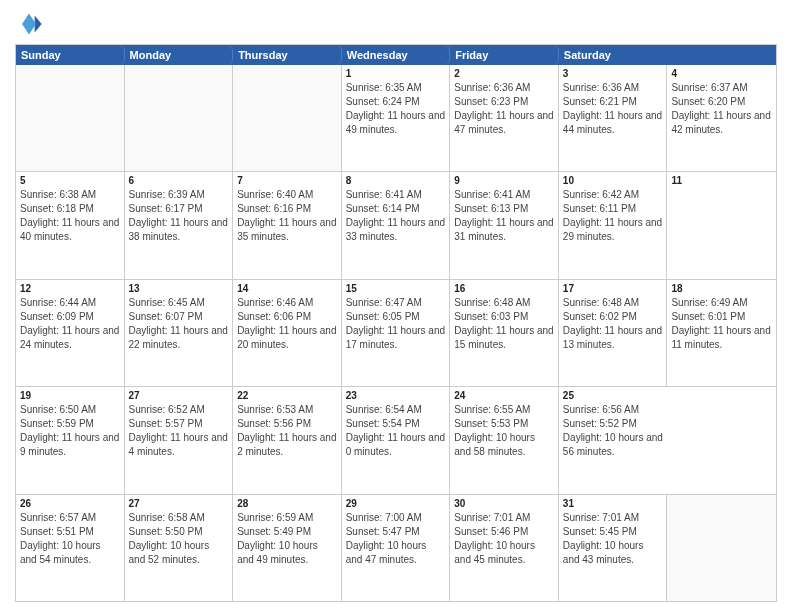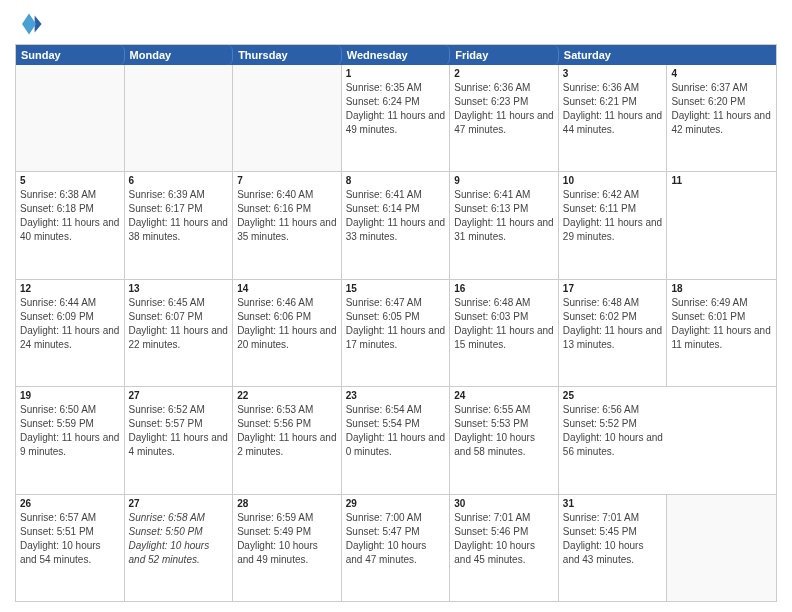--- a/index.html
+++ b/index.html
@@ -301,21 +301,21 @@
         </div>
         <div class="cal-row">
           <div class="cal-cell">
             <div class="day-num">26</div>
             <div class="cell-info" style="white-space: pre-line;">Sunrise: 6:57 AM
 Sunset: 5:51 PM
 Daylight: 10 hours and 54 minutes.</div>
           </div>
           <div class="cal-cell">
             <div class="day-num">27</div>
-            <div class="cell-info" style="white-space: pre-line; font-style: italic;">Sunrise: 6:58 AM
+            <div class="cell-info" style="white-space: pre-line;">Sunrise: 6:58 AM
 Sunset: 5:50 PM
 Daylight: 10 hours and 52 minutes.</div>
           </div>
           <div class="cal-cell">
             <div class="day-num">28</div>
             <div class="cell-info" style="white-space: pre-line;">Sunrise: 6:59 AM
 Sunset: 5:49 PM
 Daylight: 10 hours and 49 minutes.</div>
           </div>
           <div class="cal-cell">

